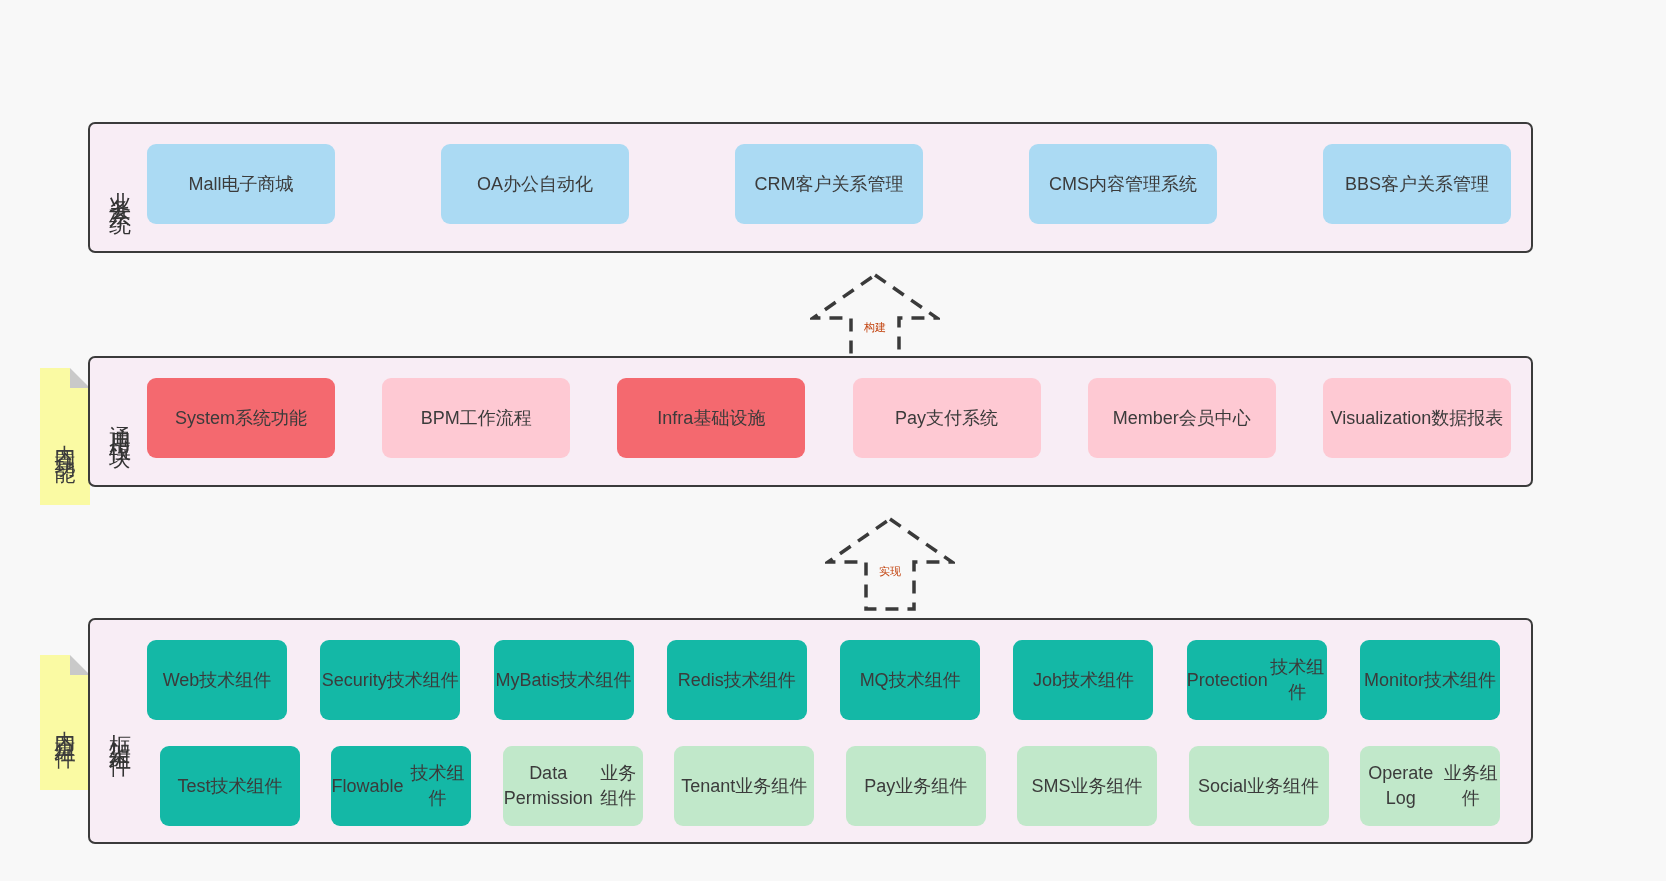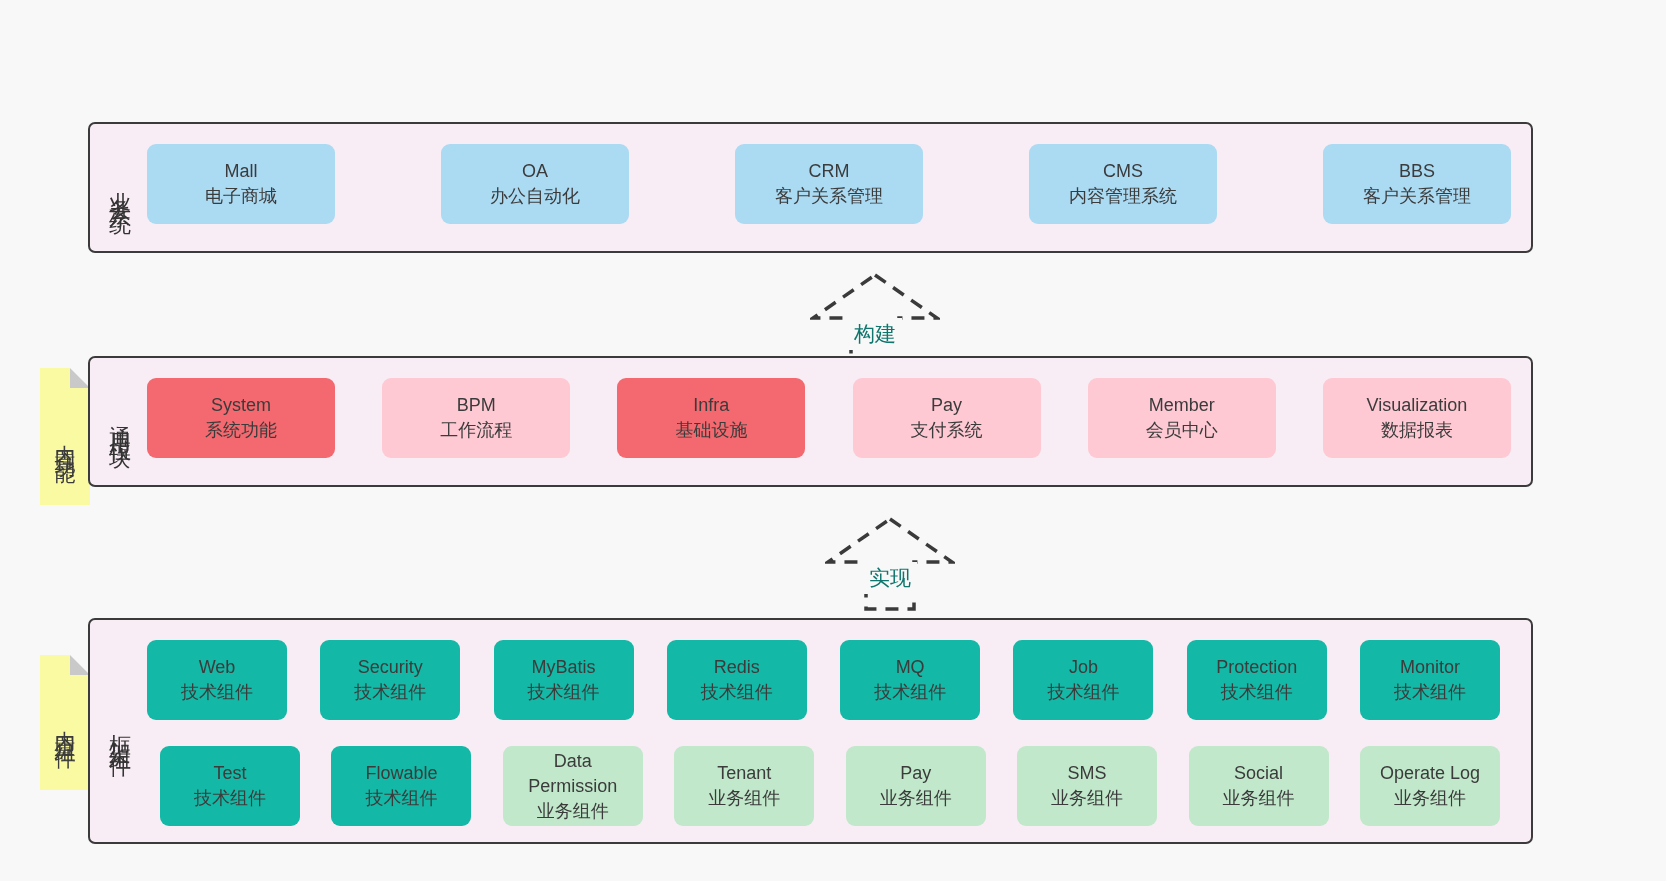--- a/index.html
+++ b/index.html
@@ -26,21 +26,21 @@
   .row{
     position:absolute;left:57px;right:20px;height:80px;
     display:flex;justify-content:space-between;align-items:stretch;
   }
   .layer-business .row,.layer-modules .row{top:25px;}
   .layer-components .row{right:31px;}
   .row.r0{top:20px;}
   .row.r1{top:126px;margin-left:13px;}
   .box{
     width:188px;border-radius:9px;
-    display:flex;flex-direction:column;align-items:center;justify-content:center;
+    display:flex;align-items:center;justify-content:center;
     text-align:center;font-size:18px;line-height:25px;
   }
   .layer-components .box{width:140px;}
   .box .txt{max-width:130px;}
   .layer-business .box .txt,.layer-modules .box .txt{max-width:180px;}
   .box.blue{background:#abdaf3;}
   .box.red{background:#f4696f;}
   .box.pink{background:#fec9d3;}
   .box.green{background:#14b8a6;}
   .box.lightgreen{background:#c1e8ca;}
@@ -58,21 +58,21 @@
     writing-mode:vertical-rl;text-orientation:upright;
     font-size:21px;letter-spacing:6px;color:#3b3b3b;white-space:nowrap;
     padding-top:6px;
   }
   .arrow{position:absolute;width:130px;height:96px;z-index:0;}
   .arrow-build{left:810px;top:272px;}
   .arrow-implement{left:825px;top:516px;}
   .arrow svg{position:absolute;left:0;top:0;}
   .arrow-label{
     position:absolute;left:50%;top:46px;transform:translateX(-50%);
-    background:#f8f8f8;font-size:21px;color:#0f766e;padding:2px 6px;
+    background:#f8f8f8;font-size:11px;color:#c2410c;padding:2px 6px;
     white-space:nowrap;
   }
 </style>
 </head>
 <body>
 
 <div class="sticky-note note-middle">
   <span class="note-text">内置功能</span>
 </div>
 <div class="sticky-note note-bottom">

